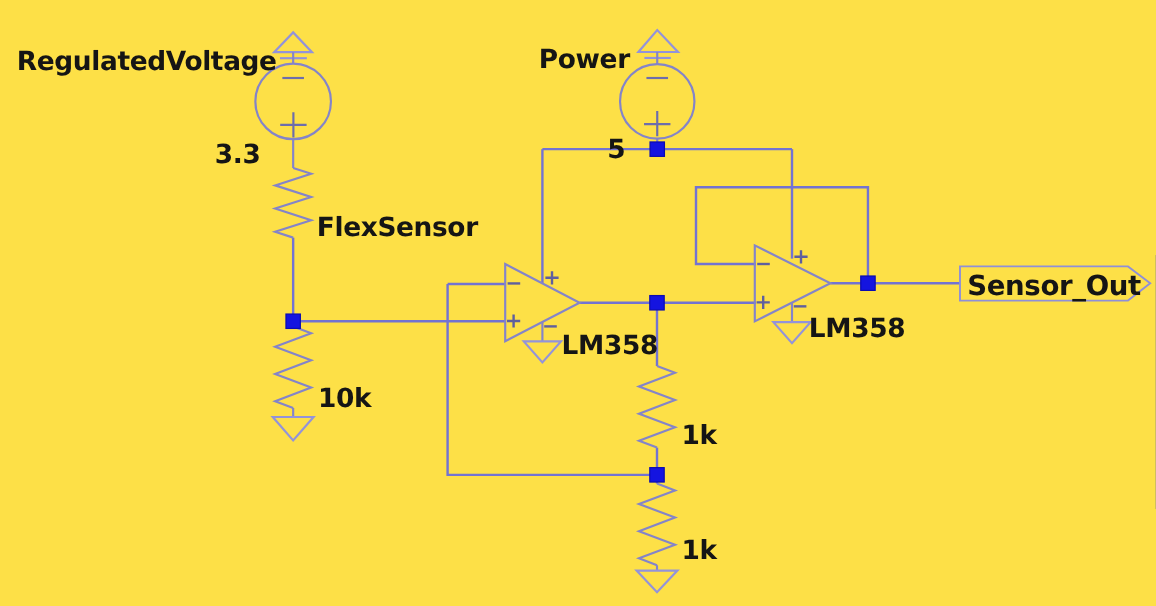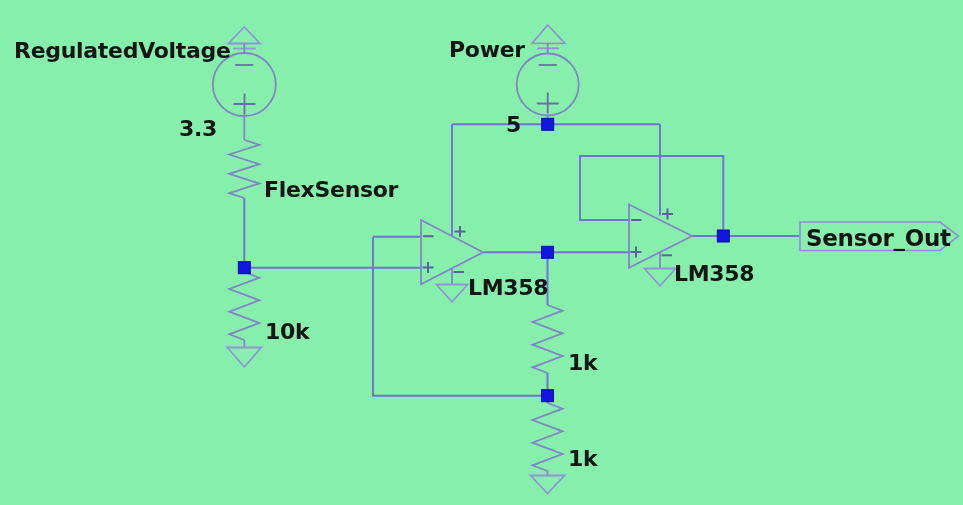--- a/index.html
+++ b/index.html
@@ -1,20 +1,20 @@
 <!DOCTYPE html>
 <html><head>
 <meta charset="utf-8">
 <style>
   html,body{margin:0;padding:0;}
   body{background:#888;font-family:"DejaVu Sans",sans-serif;}
   .canvas{
     position:relative;
     width:963px;height:505px;
-    background:#86efac;
+    background:#fde047;
     overflow:hidden;
   }
   svg{display:block;}
   .wire{stroke:#7373d2;stroke-width:2;fill:none;}
   .sym{stroke:#8484c9;stroke-width:1.8;fill:none;}
   .flag{stroke:#9393da;stroke-width:1.8;fill:none;}
   .port-outline{stroke:#8f8fd8;stroke-width:1.6;fill:none;}
   .mark{stroke:#6d6dac;stroke-width:1.8;fill:none;}          
   .opmark{stroke:#5f5f9e;stroke-width:2;fill:none;}          
   .junction{fill:#1414e0;stroke:#0b0bb0;stroke-width:1;}

